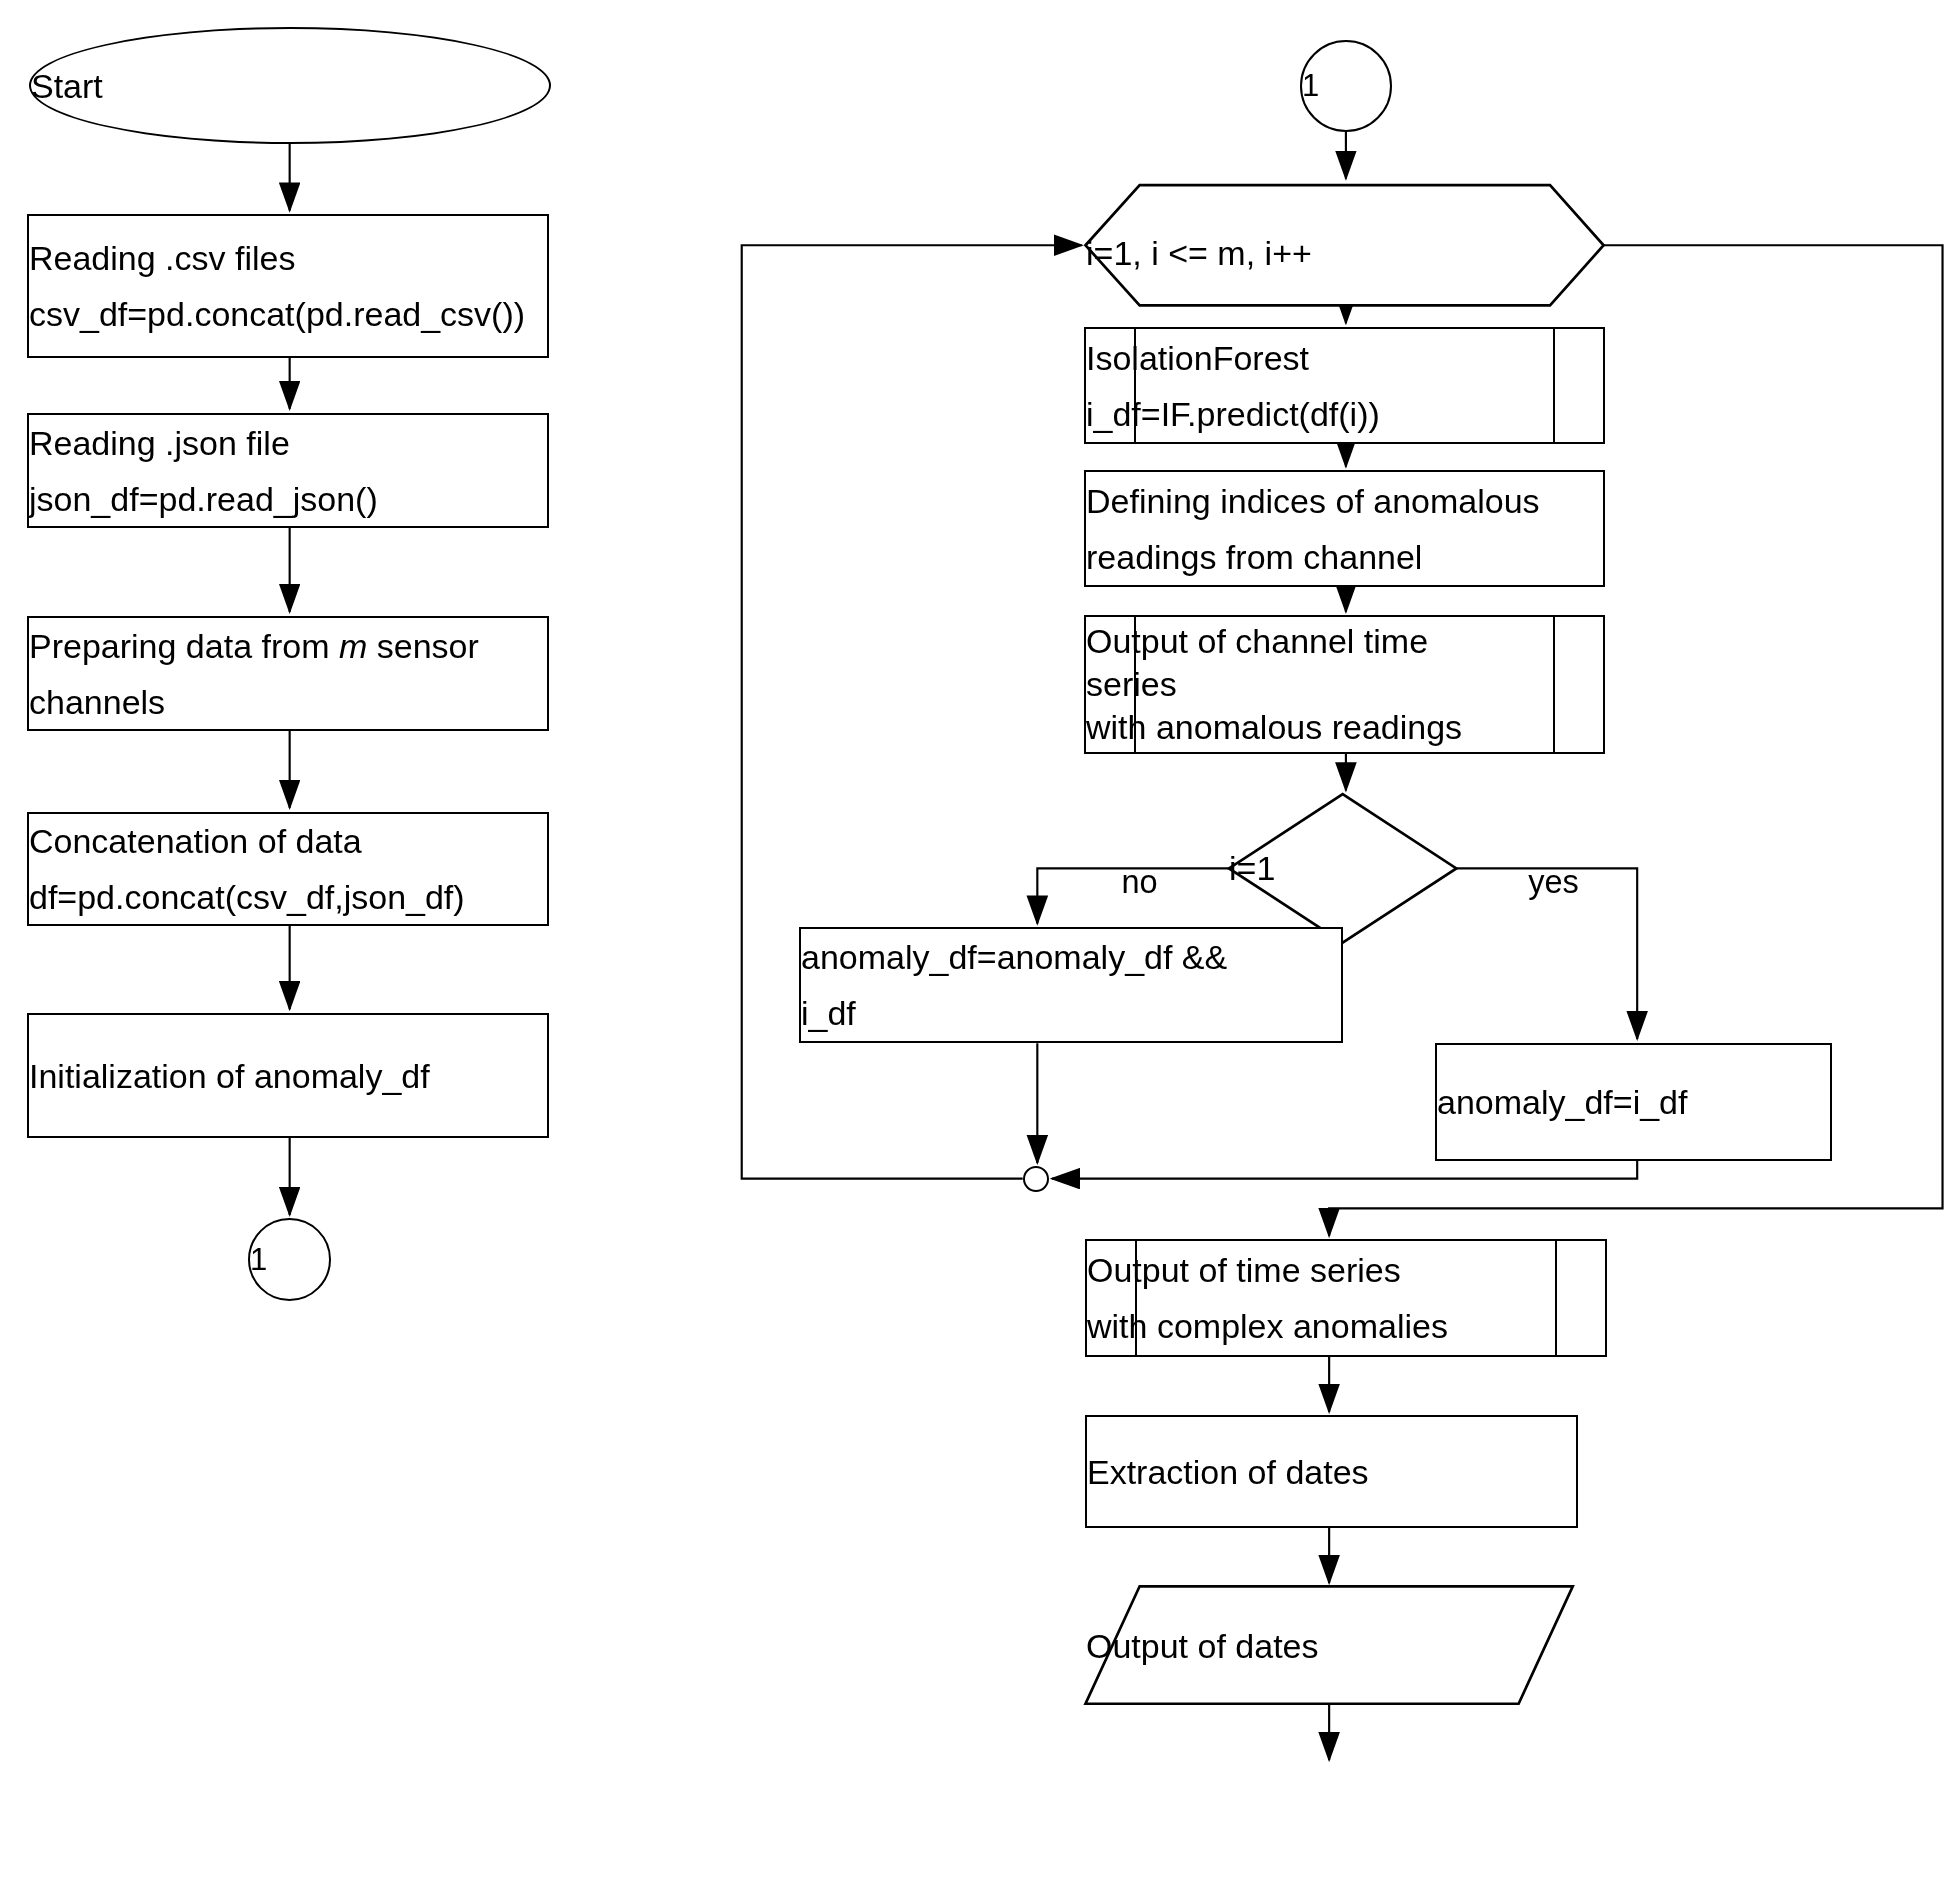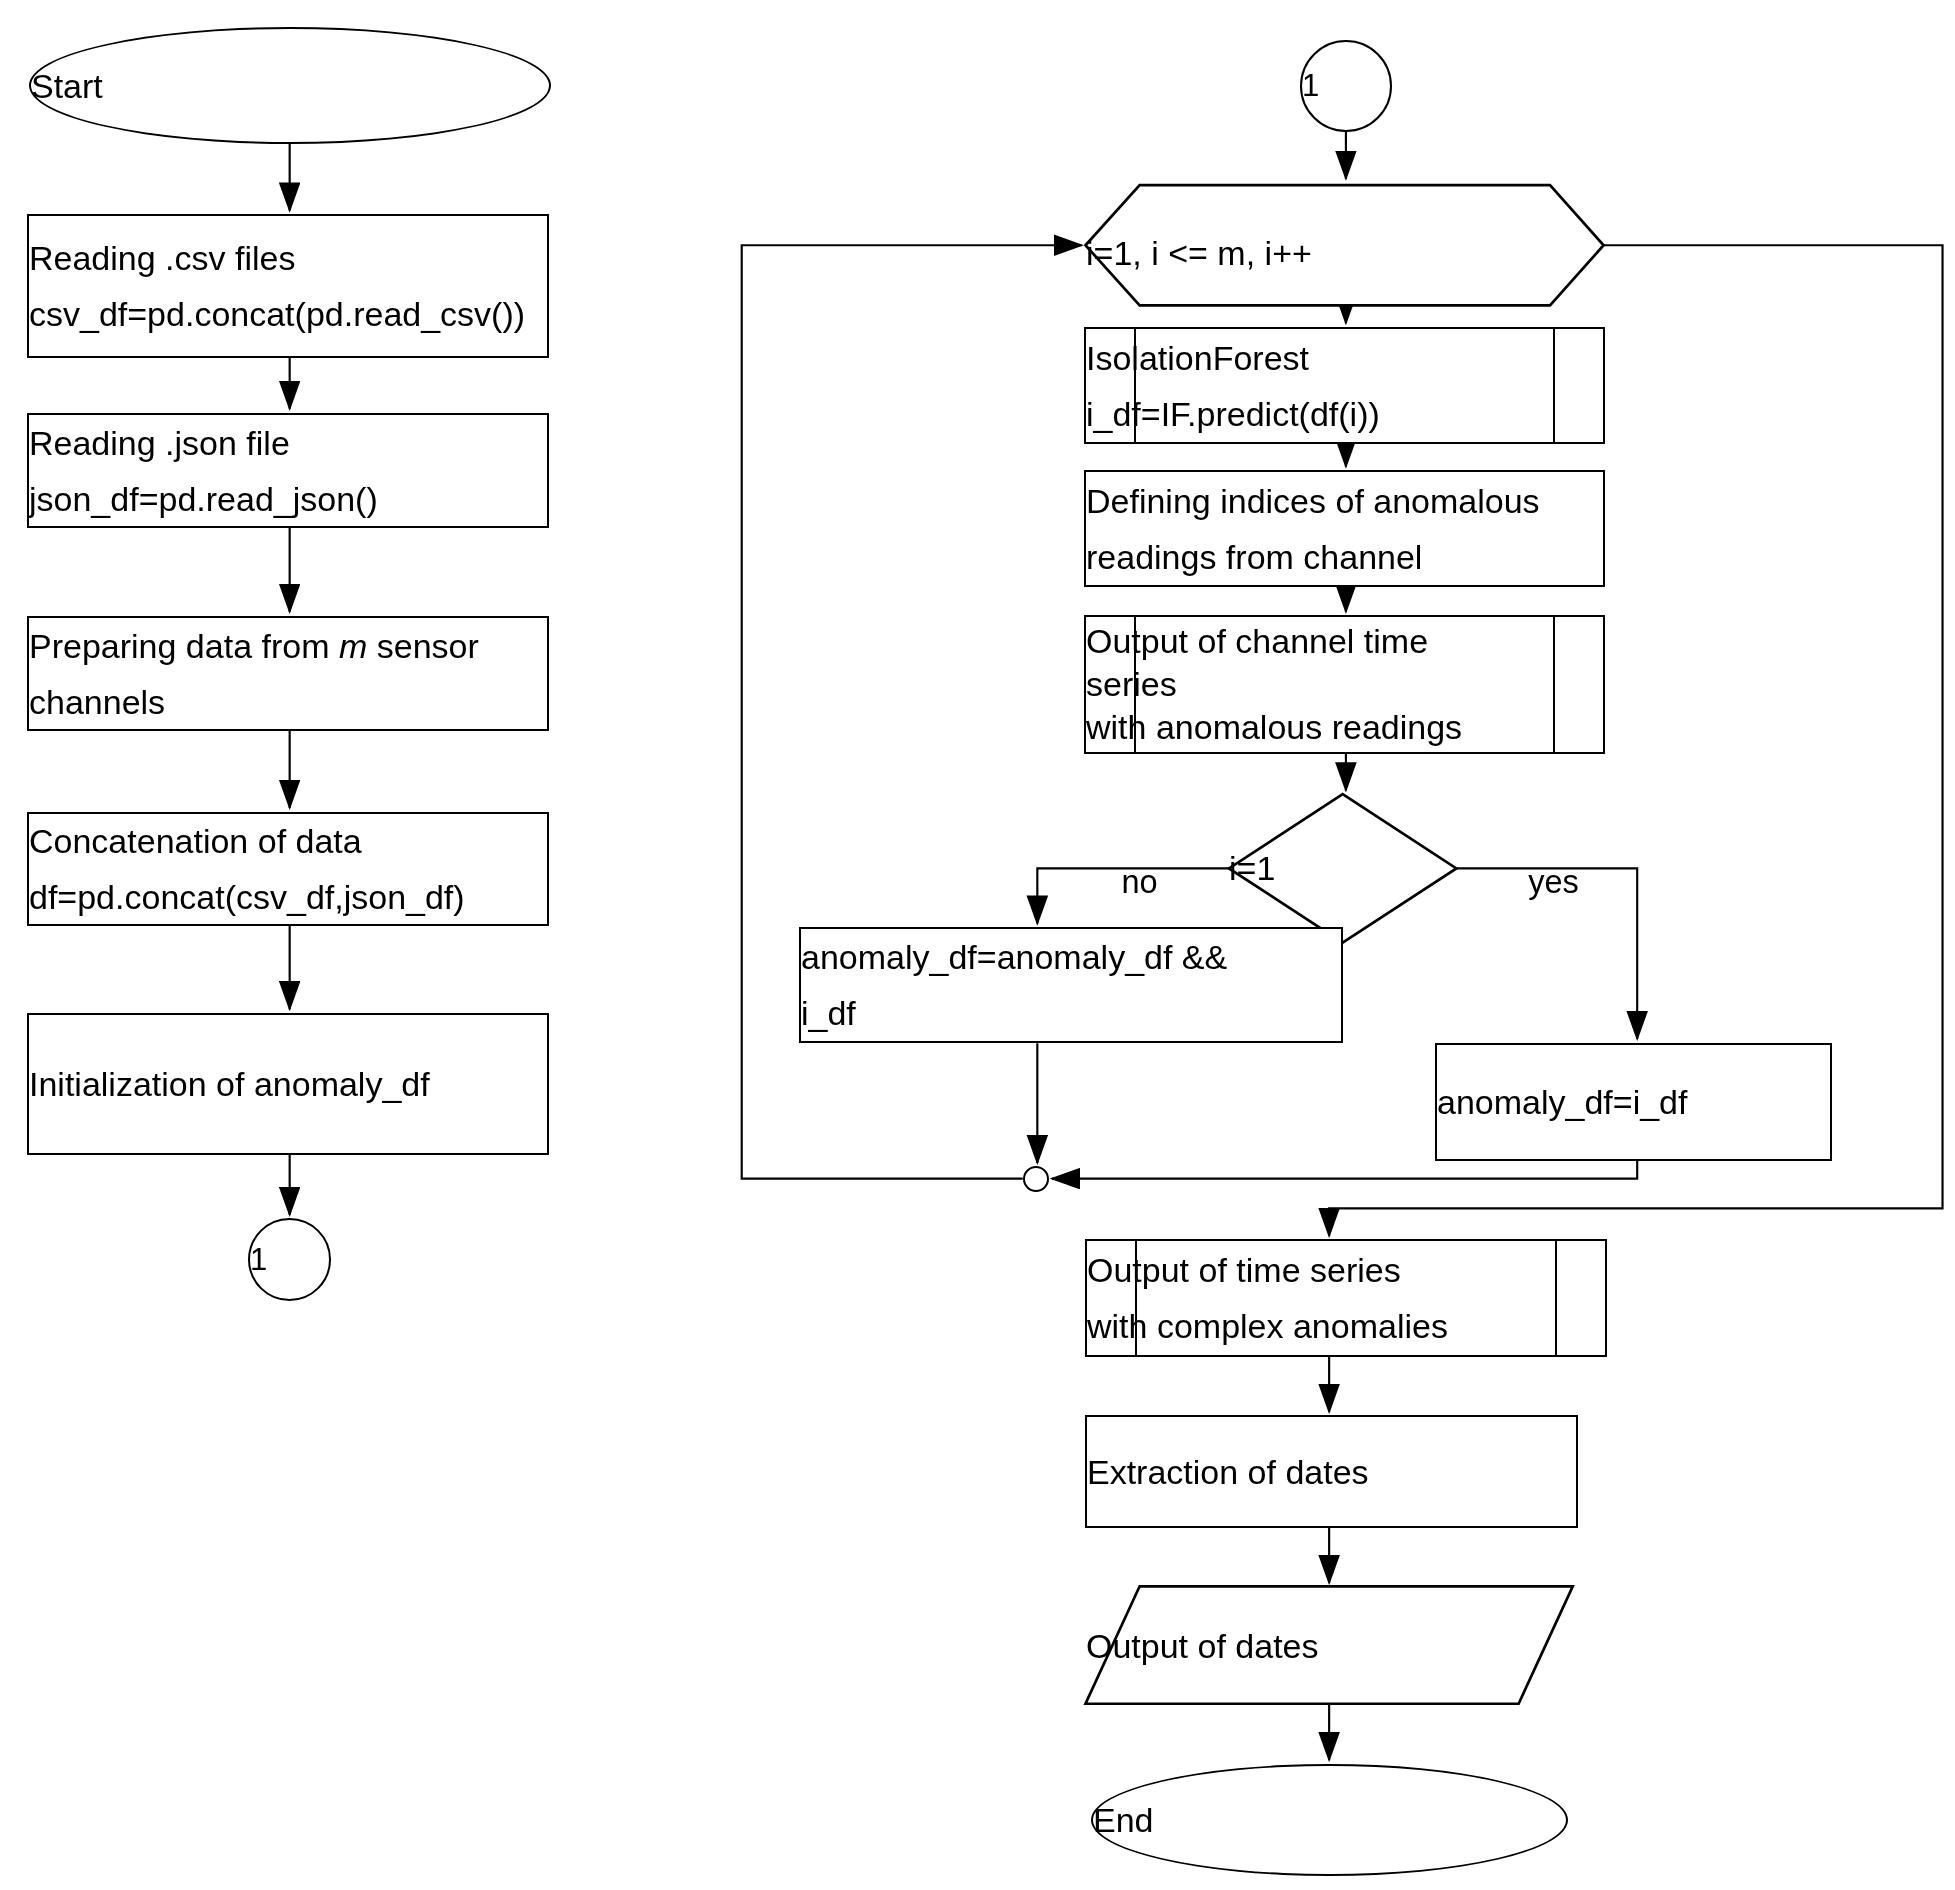--- a/index.html
+++ b/index.html
@@ -106,21 +106,21 @@
       <span>sensor</span>
     </div>
     <div>channels</div>
   </div>
 
   <div class="node rect" style="left:27px;top:812px;width:522px;height:114px;">
     <div>Concatenation of data</div>
     <div>df=pd.concat(csv_df,json_df)</div>
   </div>
 
-  <div class="node rect" style="left:27px;top:1013px;width:522px;height:142px;">
+  <div class="node rect" style="left:27px;top:1013px;width:522px;height:125px;">
     <div>Initialization of anomaly_df</div>
   </div>
 
   <div class="node circle" style="left:248px;top:1218px;width:83px;height:83px;">
     <div>1</div>
   </div>
 
   <div class="node circle" style="left:1300px;top:40px;width:92px;height:92px;">
     <div>1</div>
   </div>
@@ -179,18 +179,15 @@
   </div>
 
   <div class="node rect" style="left:1085px;top:1415px;width:493px;height:113px;">
     <div>Extraction of dates</div>
   </div>
 
   <div class="node ghost" style="left:1086px;top:1587px;width:487px;height:118px;">
     <div>Output of dates</div>
   </div>
 
-  <div class="node ellipse" style="left:1091px;top:1764px;width:477px;height:112px;">
-    <div>End</div>
-  </div>
 
 </div>
 
 
 </body></html>

